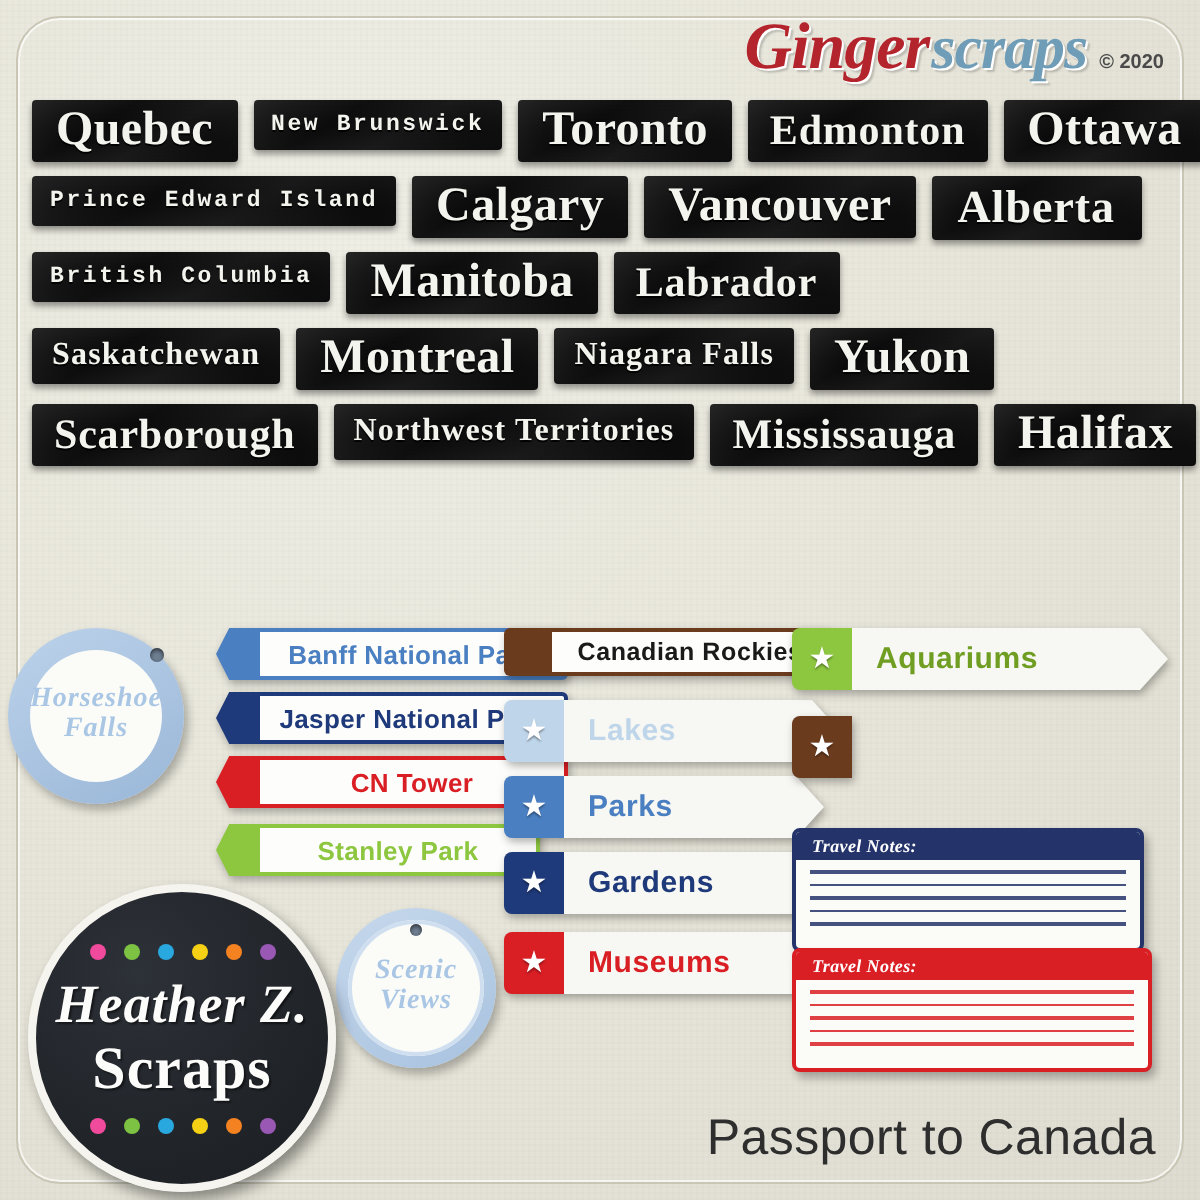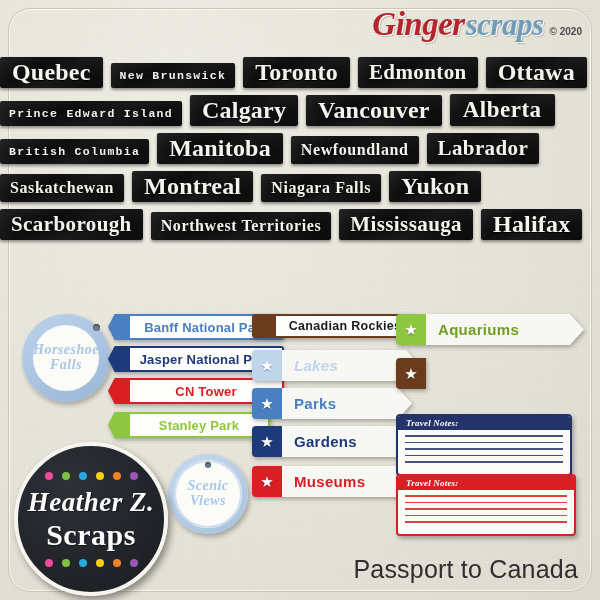--- a/index.html
+++ b/index.html
@@ -58,21 +58,21 @@
     color:#6f9cb6; letter-spacing:-.5px; margin-left:1px;
     text-shadow: 1px 1px 0 #fff, 2px 2px 1px rgba(0,0,0,.18);
   }
   .logo .cp {
     font-family:"Liberation Sans", sans-serif;
     font-size:10px; color:#4a4a4a; margin-left:6px; font-weight:700;
   }
 
   
   .labels { position:absolute; left:0; top:50px; width:600px; z-index:3; }
-  .lrow { display:flex; align-items:flex-end; gap:8px; height:38px; }
+  .lrow { display:flex; align-items:flex-start; gap:8px; padding-left:16px; height:38px; }
   .lab {
     display:inline-flex; align-items:center; justify-content:center;
     background: linear-gradient(150deg,#1d1d1d 0%,#0b0b0b 35%,#161616 60%,#050505 100%);
     color:#f4f4ef;
     border-radius:2px;
     box-shadow: 0 2px 3px rgba(0,0,0,.4), inset 0 0 18px rgba(255,255,255,.05);
     white-space:nowrap;
     text-shadow: 0 1px 0 rgba(0,0,0,.9);
   }
   
@@ -216,40 +216,39 @@
       </div>
       <div class="lrow">
         <div class="lab s">Prince Edward Island</div>
         <div class="lab xl">Calgary</div>
         <div class="lab xl">Vancouver</div>
         <div class="lab bold-blk">Alberta</div>
       </div>
       <div class="lrow">
         <div class="lab s">British Columbia</div>
         <div class="lab xl">Manitoba</div>
-        <div class="lab m">Newfoundland</div>
         <div class="lab l">Labrador</div>
       </div>
       <div class="lrow">
         <div class="lab m">Saskatchewan</div>
         <div class="lab xl">Montreal</div>
         <div class="lab m">Niagara Falls</div>
         <div class="lab xl">Yukon</div>
       </div>
       <div class="lrow">
         <div class="lab l">Scarborough</div>
         <div class="lab m">Northwest Territories</div>
         <div class="lab l">Mississauga</div>
         <div class="lab xl">Halifax</div>
       </div>
     </div>
 
   <div class="lower">
 
-    <div class="circ-tag" style="left:22px; top:8px;">
+    <div class="circ-tag" style="left:4px; top:8px;">
       <div class="ring" style="width:88px;height:88px;background:linear-gradient(150deg,#bcd2ea,#9ab7d8);">
         <div class="inner" style="width:66px;height:66px;">
           <span class="tag-txt" style="font-size:14px;">Horseshoe</span>
           <span class="tag-txt" style="font-size:14px;">Falls</span>
         </div>
         <div class="hole" style="width:7px;height:7px;right:10px;top:10px;"></div>
       </div>
     </div>
 
     <div class="circ-tag" style="left:168px; top:148px;">
@@ -294,21 +293,21 @@
           <div class="acap" style="background: rgb(107, 59, 30);"></div>
           <div class="abody" style="width: 140px; border-top: 2px solid rgb(107, 59, 30); border-right: 2px solid rgb(107, 59, 30); border-bottom: 2px solid rgb(107, 59, 30); border-left: none; border-image: initial; height: 100%; box-sizing: border-box; justify-content: center;">
             <span style="color: rgb(26, 26, 26);">Canadian Rockies</span>
           </div>
         </div>
         <div class="arrow" style="left: 252px; top: 44px;">
           <div class="acap" style="background: rgb(191, 214, 234);">
             <span class="star">★</span>
           </div>
           <div class="abody" style="width: 118px;">
-            <span style="color: rgb(191, 214, 234); font-style: italic;">Lakes</span>
+            <span style="color: rgb(191, 214, 234);">Lakes</span>
           </div>
         </div>
         <div class="arrow" style="left: 252px; top: 82px;">
           <div class="acap" style="background: rgb(74, 127, 193);">
             <span class="star">★</span>
           </div>
           <div class="abody" style="width: 108px;">
             <span style="color: rgb(74, 127, 193);">Parks</span>
           </div>
         </div>

